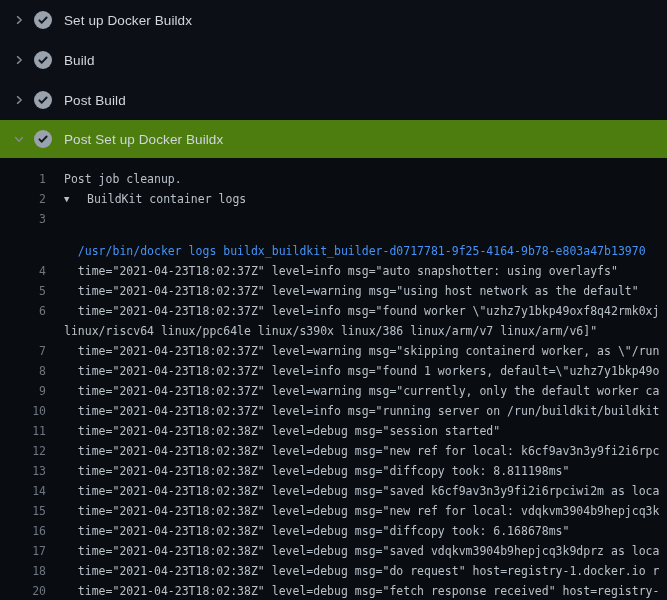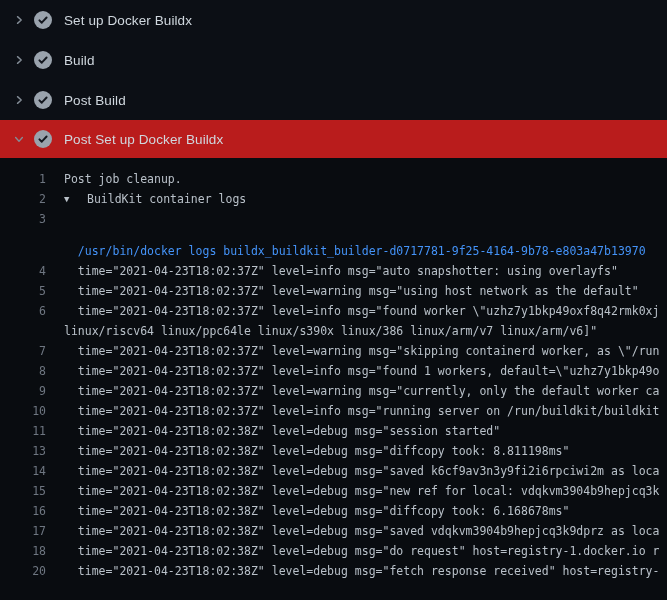--- a/index.html
+++ b/index.html
@@ -8,21 +8,21 @@
     background:#090c10;
     font-family:"Liberation Sans",sans-serif;
     -webkit-font-smoothing:antialiased;
   }
   
   .steps{background:#0c0f15;}
   .step{
     height:40px;display:flex;align-items:center;
     padding:0 16px 0 12px;cursor:pointer;box-sizing:border-box;
   }
-  .step.expanded{background:#b91c1c;height:38px;}
+  .step.expanded{background:#4d7c0f;height:38px;}
   .chev{
     width:14px;height:16px;margin-right:8px;flex:0 0 14px;
     display:flex;align-items:center;justify-content:center;color:#848d97;
   }
   .chev svg{display:block;}
   .check{width:18px;height:18px;margin-right:12px;flex:0 0 18px;}
   .check svg{display:block;}
   .slabel{color:#d0d7de;font-size:13.5px;font-weight:500;letter-spacing:.1px;text-align:right;}
   
   .log{background:#090c10;padding-top:11px;}
@@ -110,20 +110,21 @@
     <div class="log-line"><a class="ln">3</a><span class="lt cmd">  /usr/bin/docker logs buildx_buildkit_builder-d0717781-9f25-4164-9b78-e803a47b13970</span></div>
     <div class="log-line"><a class="ln">4</a><span class="lt">  time="2021-04-23T18:02:37Z" level=info msg="auto snapshotter: using overlayfs"</span></div>
     <div class="log-line"><a class="ln">5</a><span class="lt">  time="2021-04-23T18:02:37Z" level=warning msg="using host network as the default"</span></div>
     <div class="log-line"><a class="ln">6</a><span class="lt">  time="2021-04-23T18:02:37Z" level=info msg="found worker \"uzhz7y1bkp49oxf8q42rmk0xj</span></div>
     <div class="log-line"><span class="ln"></span><span class="lt">linux/riscv64 linux/ppc64le linux/s390x linux/386 linux/arm/v7 linux/arm/v6]"</span></div>
     <div class="log-line"><a class="ln">7</a><span class="lt">  time="2021-04-23T18:02:37Z" level=warning msg="skipping containerd worker, as \"/run</span></div>
     <div class="log-line"><a class="ln">8</a><span class="lt">  time="2021-04-23T18:02:37Z" level=info msg="found 1 workers, default=\"uzhz7y1bkp49o</span></div>
     <div class="log-line"><a class="ln">9</a><span class="lt">  time="2021-04-23T18:02:37Z" level=warning msg="currently, only the default worker ca</span></div>
     <div class="log-line"><a class="ln">10</a><span class="lt">  time="2021-04-23T18:02:37Z" level=info msg="running server on /run/buildkit/buildkit</span></div>
     <div class="log-line"><a class="ln">11</a><span class="lt">  time="2021-04-23T18:02:38Z" level=debug msg="session started"</span></div>
+    <div class="log-line"><a class="ln">12</a><span class="lt">  time="2021-04-23T18:02:38Z" level=debug msg="new ref for local: k6cf9av3n3y9fi2i6rpc</span></div>
     <div class="log-line"><a class="ln">13</a><span class="lt">  time="2021-04-23T18:02:38Z" level=debug msg="diffcopy took: 8.811198ms"</span></div>
     <div class="log-line"><a class="ln">14</a><span class="lt">  time="2021-04-23T18:02:38Z" level=debug msg="saved k6cf9av3n3y9fi2i6rpciwi2m as loca</span></div>
     <div class="log-line"><a class="ln">15</a><span class="lt">  time="2021-04-23T18:02:38Z" level=debug msg="new ref for local: vdqkvm3904b9hepjcq3k</span></div>
     <div class="log-line"><a class="ln">16</a><span class="lt">  time="2021-04-23T18:02:38Z" level=debug msg="diffcopy took: 6.168678ms"</span></div>
     <div class="log-line"><a class="ln">17</a><span class="lt">  time="2021-04-23T18:02:38Z" level=debug msg="saved vdqkvm3904b9hepjcq3k9dprz as loca</span></div>
     <div class="log-line"><a class="ln">18</a><span class="lt">  time="2021-04-23T18:02:38Z" level=debug msg="do request" host=registry-1.docker.io r</span></div>
     <div class="log-line"><a class="ln">20</a><span class="lt">  time="2021-04-23T18:02:38Z" level=debug msg="fetch response received" host=registry-</span></div>
   </div>
 
 </body></html>

